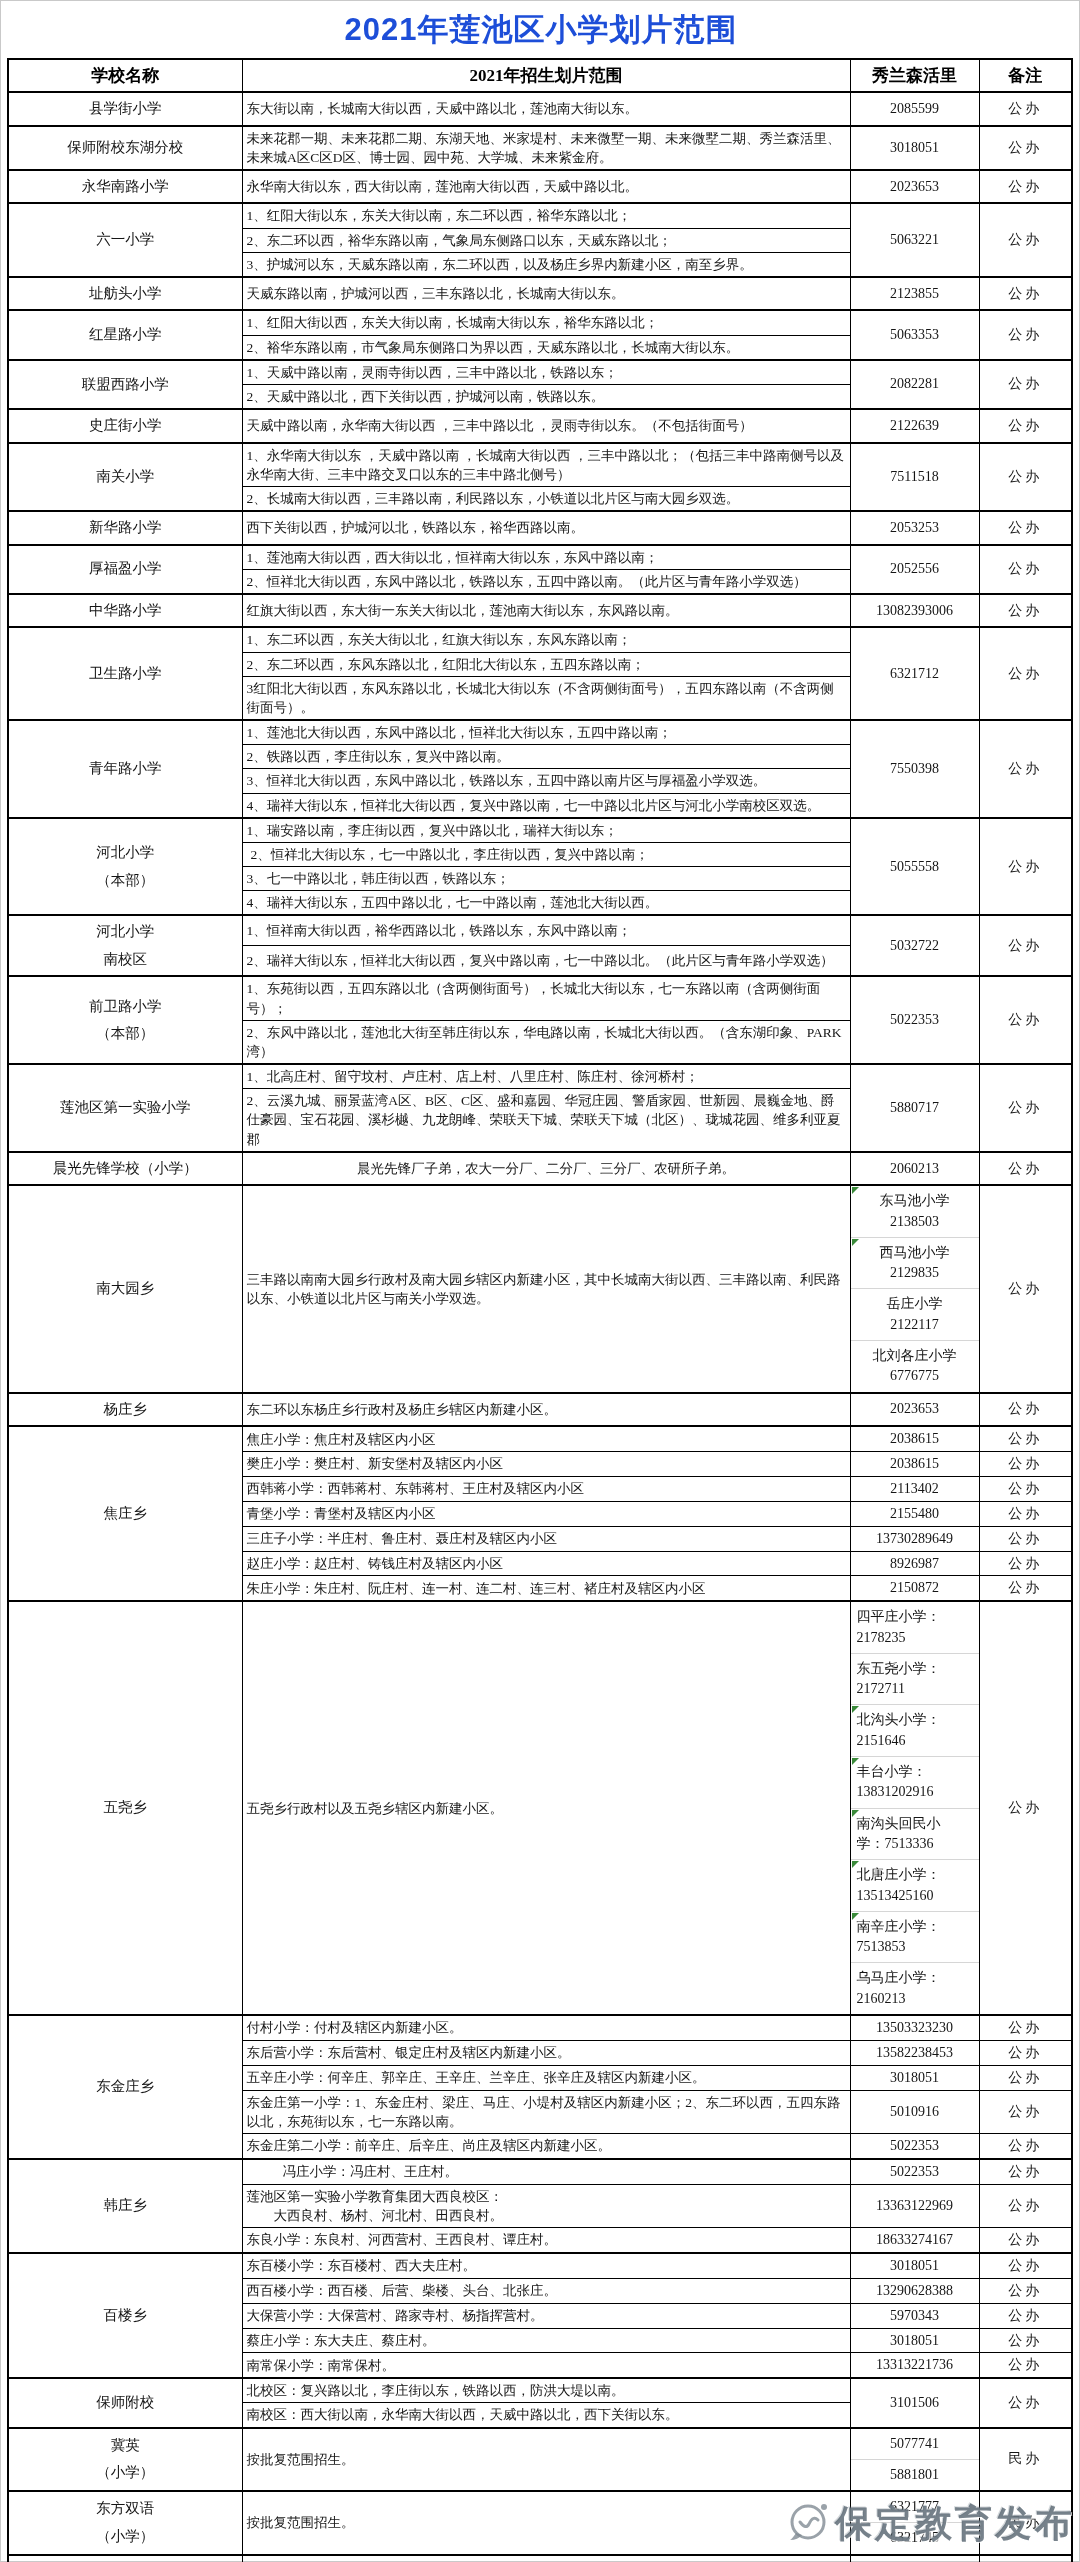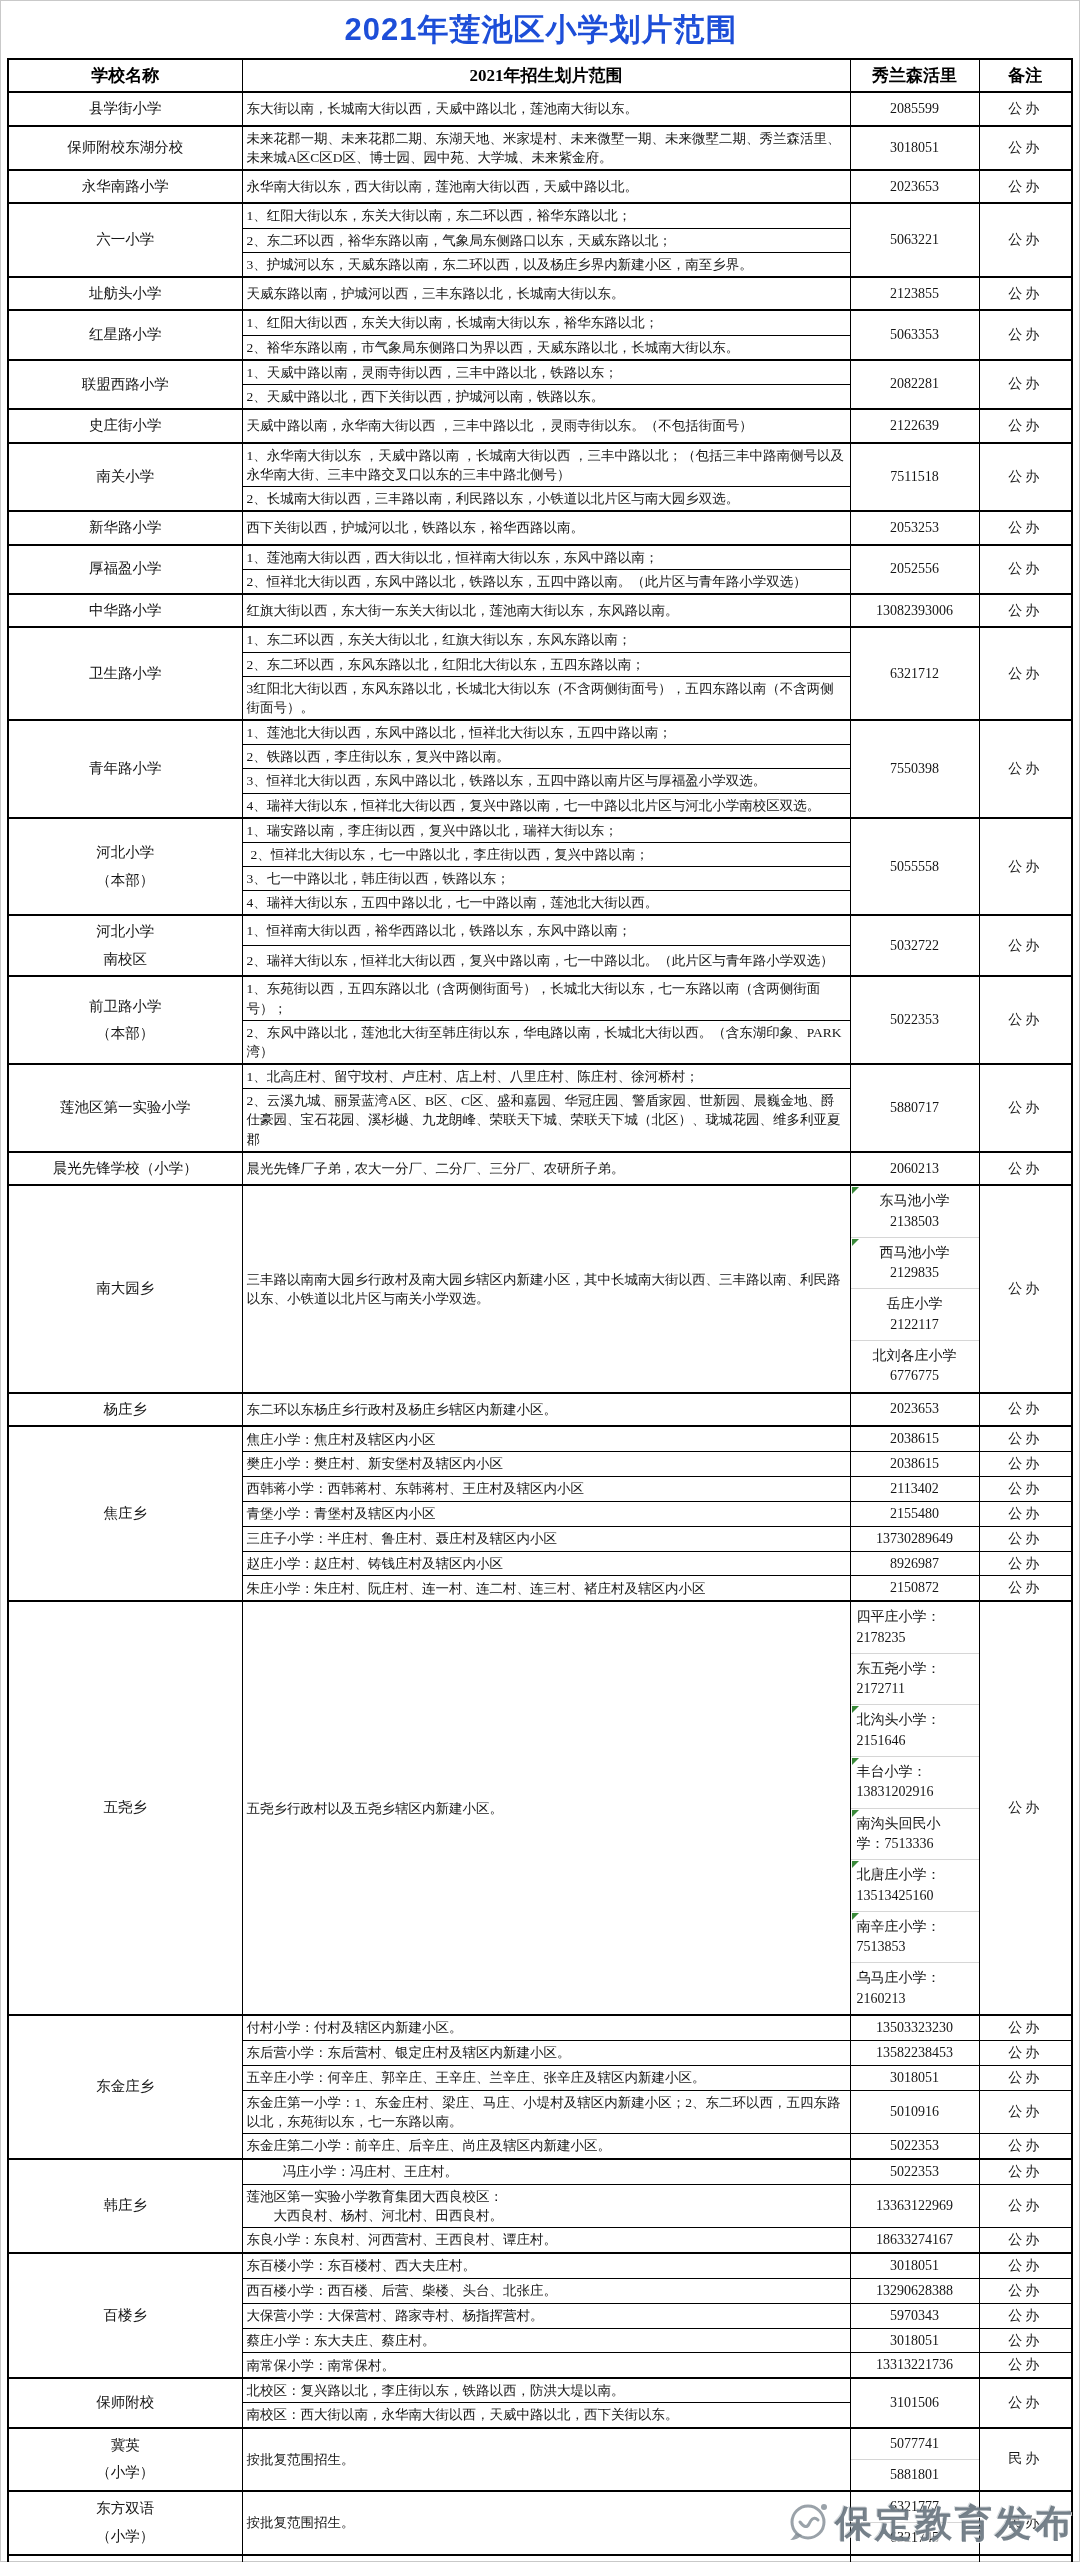--- a/index.html
+++ b/index.html
@@ -263,21 +263,21 @@
           <td class="col-name" rowspan="2">莲池区第一实验小学</td>
           <td class="col-range" style="white-space: pre-line;">1、北高庄村、留守坟村、卢庄村、店上村、八里庄村、陈庄村、徐河桥村；</td>
           <td class="col-phone phone-plain" rowspan="2">5880717</td>
           <td class="col-note" rowspan="2">公办</td>
         </tr>
         <tr>
           <td class="col-range" style="white-space: pre-line;">2、云溪九城、丽景蓝湾A区、B区、C区、盛和嘉园、华冠庄园、警盾家园、世新园、晨巍金地、爵仕豪园、宝石花园、溪杉樾、九龙朗峰、荣联天下城、荣联天下城（北区）、珑城花园、维多利亚夏郡</td>
         </tr>
         <tr class="group-start">
           <td class="col-name" rowspan="1">晨光先锋学校（小学）</td>
-          <td class="col-range" style="white-space: pre-line;">晨光先锋厂子弟，农大一分厂、二分厂、三分厂、农研所子弟。</td>
+          <td class="col-range" style="white-space: pre-line; text-align: center;">晨光先锋厂子弟，农大一分厂、二分厂、三分厂、农研所子弟。</td>
           <td class="col-phone phone-plain" rowspan="1">2060213</td>
           <td class="col-note" rowspan="1">公办</td>
         </tr>
         <tr class="group-start">
           <td class="col-name" rowspan="1">南大园乡</td>
           <td class="col-range" style="white-space: pre-line;">三丰路以南南大园乡行政村及南大园乡辖区内新建小区，其中长城南大街以西、三丰路以南、利民路以东、小铁道以北片区与南关小学双选。</td>
           <td class="col-phone" rowspan="1">
             <div class="phone-line flag">东马池小学
 2138503</div>
             <div class="phone-line flag">西马池小学

